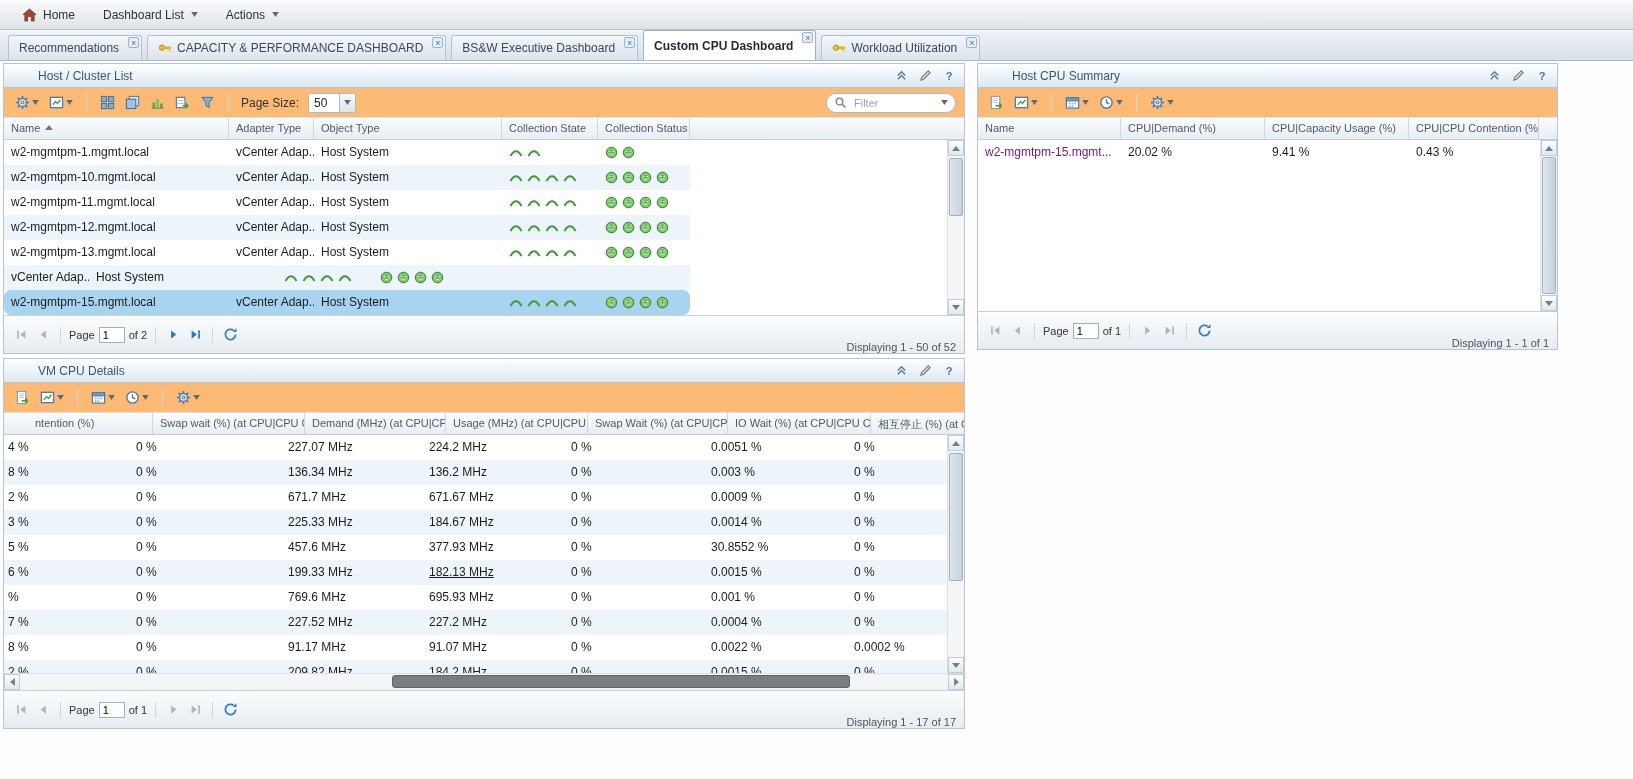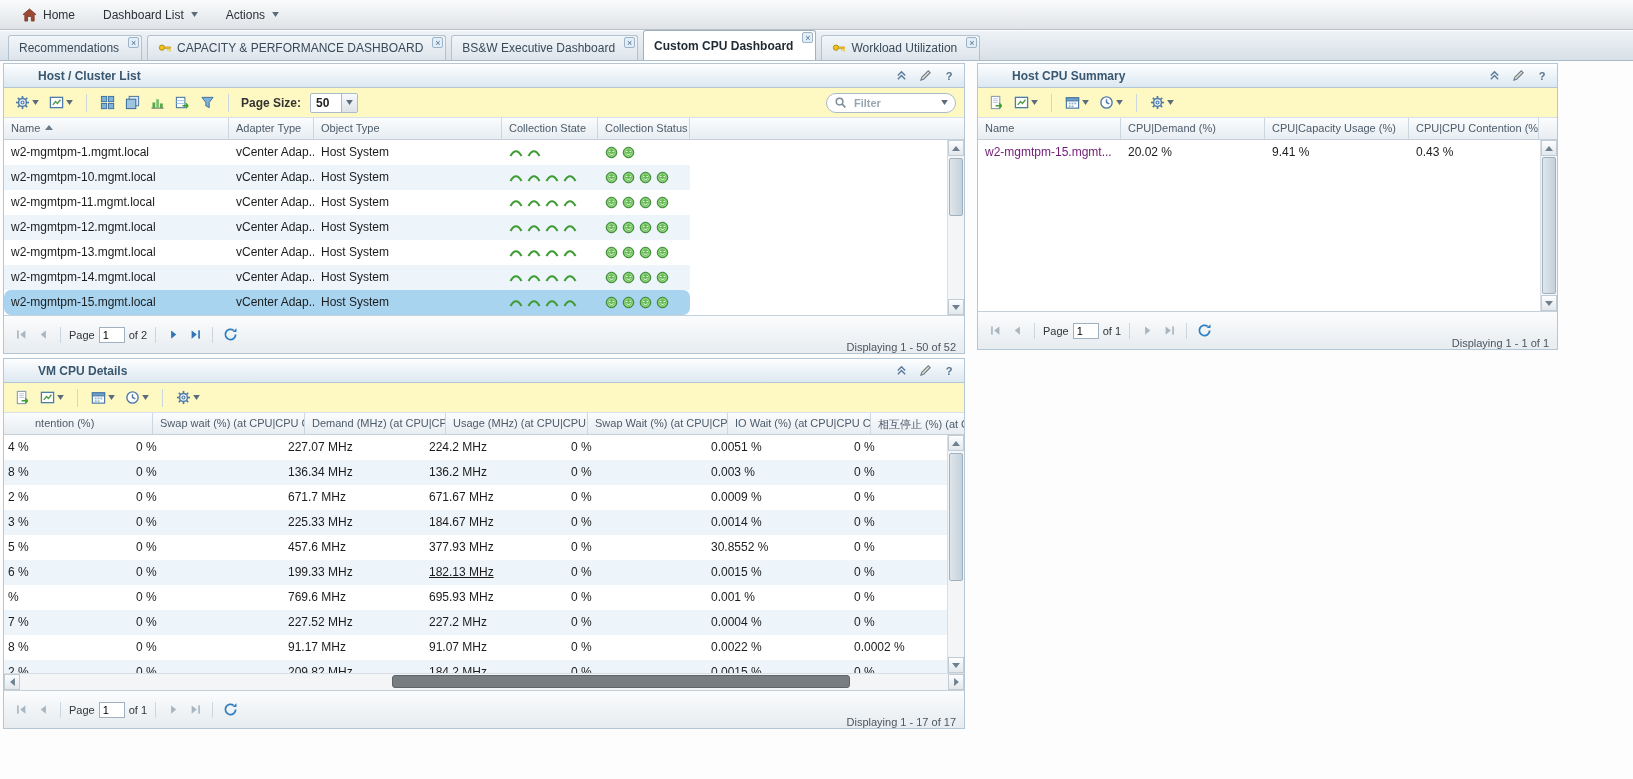--- a/index.html
+++ b/index.html
@@ -42,28 +42,28 @@
   
   .panel { position:absolute; background:#fff; border:1px solid #b4c6d4; display:flex; flex-direction:column; }
   #panel-hostlist { left:3px;  top:63px;  width:962px; height:291px; }
   #panel-summary  { left:977px; top:63px; width:581px; height:287px; }
   #panel-vm       { left:3px;  top:358px; width:962px; height:371px; }
 
   .panel-header {
     flex:0 0 24px; background:linear-gradient(#fdfeff,#dce8f1); border-bottom:1px solid #b4c6d4;
     display:flex; align-items:center; padding:0 8px;
   }
-  .panel-title { font-weight:bold; color:#39576f;padding-left:26px; }
+  .panel-title { font-weight:normal; color:#39576f;padding-left:26px; }
   .panel-hicons { margin-left:auto; display:flex; gap:10px; align-items:center; }
   .hicon { width:14px; height:14px; display:inline-flex; align-items:center; justify-content:center; cursor:pointer;
            color:#54728c; font-weight:bold; font-size:11px; }
 
   .toolbar {
-    flex:0 0 30px; background:#fef9c3; border-bottom:1px solid #d9e2ea;
-    display:flex; align-items:center; padding:0 8px; gap:4px;font-weight:bold;
+    flex:0 0 30px; background:#fdba74; border-bottom:1px solid #d9e2ea;
+    display:flex; align-items:center; padding:0 8px; gap:4px;
   }
   .tbtn { display:inline-flex; align-items:center; gap:2px; padding:2px 3px; cursor:pointer; }
   .tsep { width:1px; height:18px; background:#ccd6de; margin:0 6px; }
   .pagesize-label { color:#333; margin:0 5px 0 2px; }
   .combo { display:inline-flex; align-items:center; height:20px; border:1px solid #a9bac8; background:#fff; border-radius:2px; cursor:pointer; }
   .combo-value { width:30px; padding:0 5px; }
   .combo-btn { width:16px; align-self:stretch; background:linear-gradient(#f7f9fa,#dde3e9); border-left:1px solid #a9bac8;
                display:flex; align-items:center; justify-content:center; }
   .spacer { flex:1; }
   .searchbox { display:flex; align-items:center; width:130px; height:20px; border:1px solid #a9bac8; border-radius:10px;
@@ -619,21 +619,20 @@
                 <circle cx="7" cy="7" r="5.7" fill="#63b94f" stroke="#2f7d2a" stroke-width="1"></circle>
                 <circle cx="7" cy="7" r="4.1" fill="none" stroke="#a8dc9b" stroke-width="1"></circle>
                 <circle cx="5.2" cy="5.8" r="0.8" fill="#fff"></circle>
                 <circle cx="8.8" cy="5.8" r="0.8" fill="#fff"></circle>
                 <path d="M4.8 8.3 Q7 10.1 9.2 8.3" stroke="#fff" stroke-width="1" fill="none"></path>
               </svg>
             </span>
           </div>
         </div>
         <div class="trow alt" style="width: 686px;">
-          <div class="tcell" style="width:225px"><span>w2-mgmtpm-14.mgmt.local</span></div>
           <div class="tcell" style="width:85px"><span>vCenter Adap...</span></div>
           <div class="tcell" style="width:188px"><span>Host System</span></div>
           <div class="tcell icon-cell" style="width:96px">
             <span class="cicon">
               <svg width="14" height="9" viewBox="0 0 14 9">
                 <path d="M1.5 8 Q7 -1.5 12.5 8" fill="none" stroke="#3f9c35" stroke-width="2.2"></path>
               </svg>
             </span>
             <span class="cicon">
               <svg width="14" height="9" viewBox="0 0 14 9">

